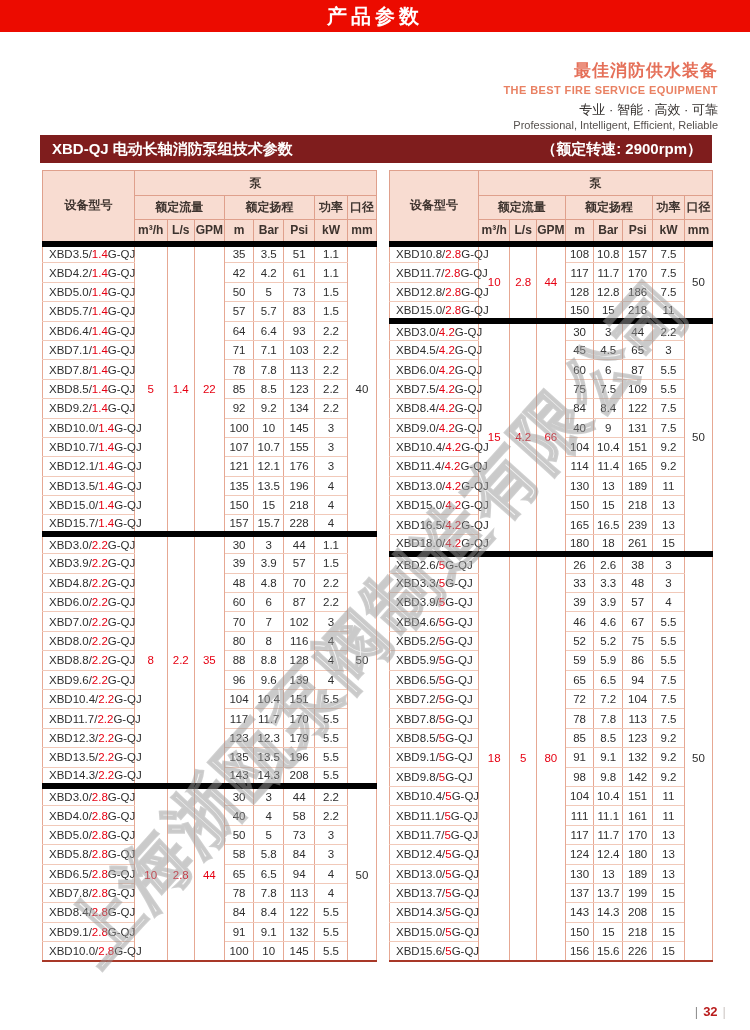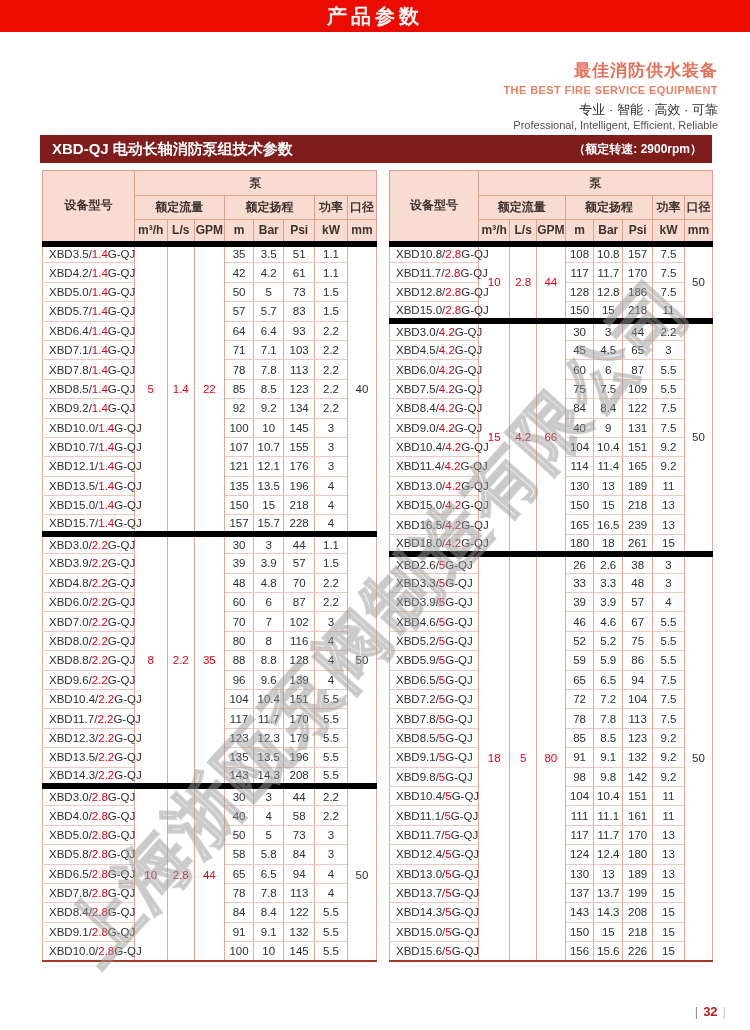--- a/index.html
+++ b/index.html
@@ -12,21 +12,21 @@
 
   .brand { position:absolute; right:32px; top:60px; text-align:right; line-height:1.35; }
   .brand-cn { color:#e57059; font-size:17px; font-weight:bold; letter-spacing:1px; }
   .brand-en { color:#e98163; font-size:11px; font-weight:bold; letter-spacing:0.4px; }
   .brand-tag-cn { color:#332f2d; font-size:13px; font-weight:normal; margin-top:3px; }
   .brand-tag-en { color:#55504d; font-size:11px; }
 
   .section-bar { position:absolute; left:40px; top:135px; width:672px; height:28px; background:#7f1d1d;
                  display:flex; align-items:center; justify-content:space-between; padding:0 10px 0 12px; }
   .section-title { color:#fff; font-size:15px; font-weight:bold; }
-  .section-rpm { color:#fff; font-size:12px; font-weight:bold; }
+  .section-rpm { color:#fff; font-size:15px; font-weight:bold; }
 
   .tables { position:absolute; left:42px; top:170px; width:671px; display:flex; gap:12px; }
   .tbl-wrap-left  { width:335px; }
   .tbl-wrap-right { width:324px; }
 
   table { border-collapse:collapse; table-layout:fixed; width:100%;
           border:1px solid #d98c78; border-bottom:2px solid #a83828; }
   th { background:#f8dcd1; color:#3d332e; font-size:12px; font-weight:bold;
        border:1px solid #dfa08c; text-align:center; height:24px; padding:0; }
   thead tr:first-child th { height:25px; }

